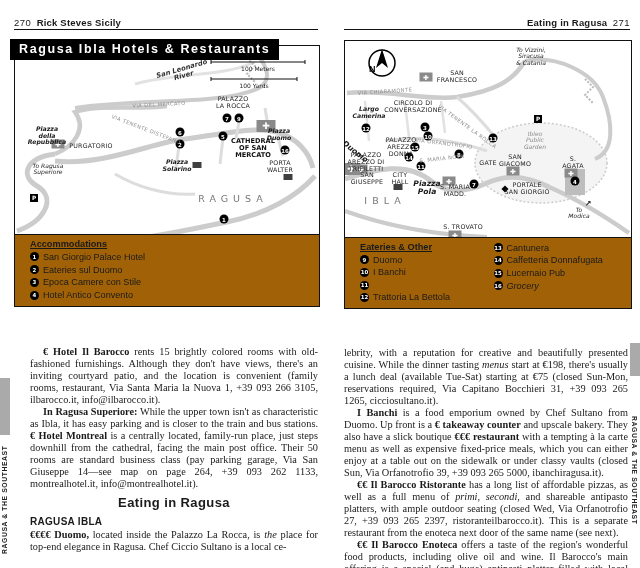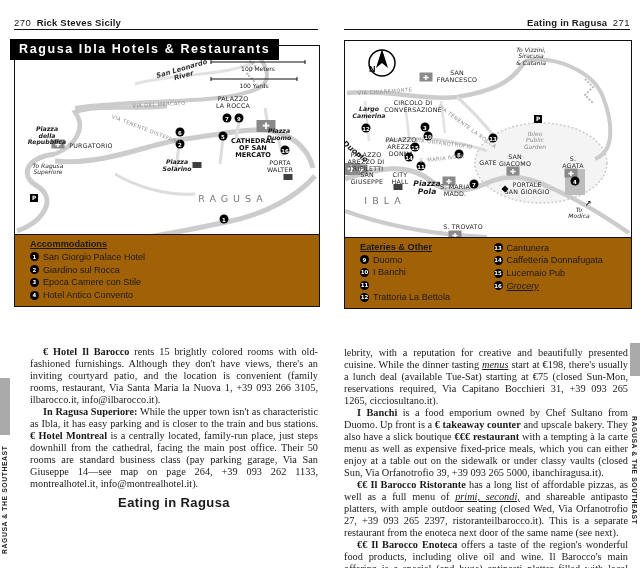--- a/index.html
+++ b/index.html
@@ -59,21 +59,21 @@
   .leg-num{flex:0 0 auto;width:9px;height:9px;border-radius:50%;background:#000;color:#fff;
            font:bold 5.4px "DejaVu Sans",sans-serif;display:flex;align-items:center;
            justify-content:center;margin-top:.5px;}
   .leg-label{font-family:"Liberation Sans",sans-serif;font-size:9.1px;white-space:pre-line;line-height:1.12;}
 
   
   .coltext{position:absolute;text-align:justify;font-size:10.3px;line-height:12px;margin-top:36px;}
   .coltext p{margin:0;}
   .coltext p.ind{text-indent:13px;}
   .b{font-weight:bold;}
-  .i{font-style:italic;text-decoration:underline;}
+  .i{font-style:italic;}
   h2.eat{font-family:"Liberation Sans",sans-serif;font-size:13px;font-weight:bold;
          text-align:center;letter-spacing:.4px;margin:7px 0 5px;}
   h3.sub{font-family:"Liberation Sans",sans-serif;font-size:10px;font-weight:bold;
          letter-spacing:.3px;margin:7px 0 1px;text-align:left;}
 
   
   .tabblock{position:absolute;background:#aaa;}
   .vtext{position:absolute;font:bold 6.8px "Liberation Sans",sans-serif;letter-spacing:.6px;
          color:#222;writing-mode:vertical-rl;text-align:center;}
   .vtext.up{transform:rotate(180deg);}
@@ -149,21 +149,21 @@
   <div class="legend">
     <div class="col1">
       <div class="leg-title">Accommodations</div>
       <div>
           <div class="leg-row">
             <span class="leg-num">1</span>
             <span class="leg-label">San Giorgio Palace Hotel</span>
           </div>
           <div class="leg-row">
             <span class="leg-num">2</span>
-            <span class="leg-label">Giardino sul Rocca</span>
+            <span class="leg-label">Eateries sul Duomo</span>
           </div>
           <div class="leg-row">
             <span class="leg-num">3</span>
             <span class="leg-label">Epoca Camere con Stile</span>
           </div>
           <div class="leg-row">
             <span class="leg-num">4</span>
             <span class="leg-label">Hotel Antico Convento</span>
           </div>
         </div>
@@ -299,20 +299,22 @@
           <span class="leg-label i">Grocery</span>
         </div>
       </div>
   </div>
 </div>
 
 <div class="coltext" style="left:30px;top:310px;width:288px;">
   <p class="ind"><span class="b">€ Hotel Il Barocco</span><span> rents 15 brightly colored rooms with old-fashioned furnishings. Although they don't have views, there's an inviting courtyard patio, and the location is convenient (family rooms, restaurant, Via Santa Maria la Nuova 1, +39 093 266 3105, ilbarocco.it, info@ilbarocco.it).</span></p>
   <p class="ind"><span class="b">In Ragusa Superiore:</span><span> While the upper town isn't as characteristic as Ibla, it has easy parking and is closer to the train and bus stations. </span><span class="b">€ Hotel Montreal</span><span> is a centrally located, family-run place, just steps downhill from the cathedral, facing the main post office. Their 50 rooms are standard business class (pay parking garage, Via San Giuseppe 14—see map on page 264, +39 093 262 1133, montrealhotel.it, info@montrealhotel.it).</span></p>
   <h2 class="eat">Eating in Ragusa</h2>
+  <h3 class="sub">RAGUSA IBLA</h3>
+  <p><span class="b">€€€€ Duomo,</span><span> located inside the Palazzo La Rocca, is </span><span class="i">the</span><span> place for top-end elegance in Ragusa. Chef Ciccio Sultano is a local ce-</span></p>
 </div>
 
 <div class="coltext" style="left:344px;top:311px;width:284px;">
   <p><span>lebrity, with a reputation for creative and beautifully presented cuisine. While the dinner tasting </span><span class="i">menus</span><span> start at €198, there's usually a lunch deal (available Tue-Sat) starting at €75 (closed Sun-Mon, reservations required, Via Capitano Bocchieri 31, +39 093 265 1265, cicciosultano.it).</span></p>
   <p class="ind"><span class="b">I Banchi</span><span> is a food emporium owned by Chef Sultano from Duomo. Up front is a </span><span class="b">€ takeaway counter</span><span> and upscale bakery. They also have a slick boutique </span><span class="b">€€€ restaurant</span><span> with a tempting à la carte menu as well as expensive fixed-price meals, which you can either enjoy at a table out on the sidewalk or under classy vaults (closed Sun, Via Orfanotrofio 39, +39 093 265 5000, ibanchiragusa.it).</span></p>
   <p class="ind"><span class="b">€€ Il Barocco Ristorante</span><span> has a long list of affordable pizzas, as well as a full menu of </span><span class="i">primi, secondi,</span><span> and shareable antipasto platters, with ample outdoor seating (closed Wed, Via Orfanotrofio 27, +39 093 265 2397, ristoranteilbarocco.it). This is a separate restaurant from the enoteca next door of the same name (see next).</span></p>
   <p class="ind"><span class="b">€€ Il Barocco Enoteca</span><span> offers a taste of the region's wonderful food products, including olive oil and wine. Il Barocco's main offering is a special (and huge) antipasti platter filled with local cheeses, meats, olives, sundried tomatoes, jams, and more (€34 for two-person platter). They have just a few tables inside and a</span></p>
 </div>
 
 <div class="tabblock" style="left:0;top:378px;width:10px;height:57px;"></div>

